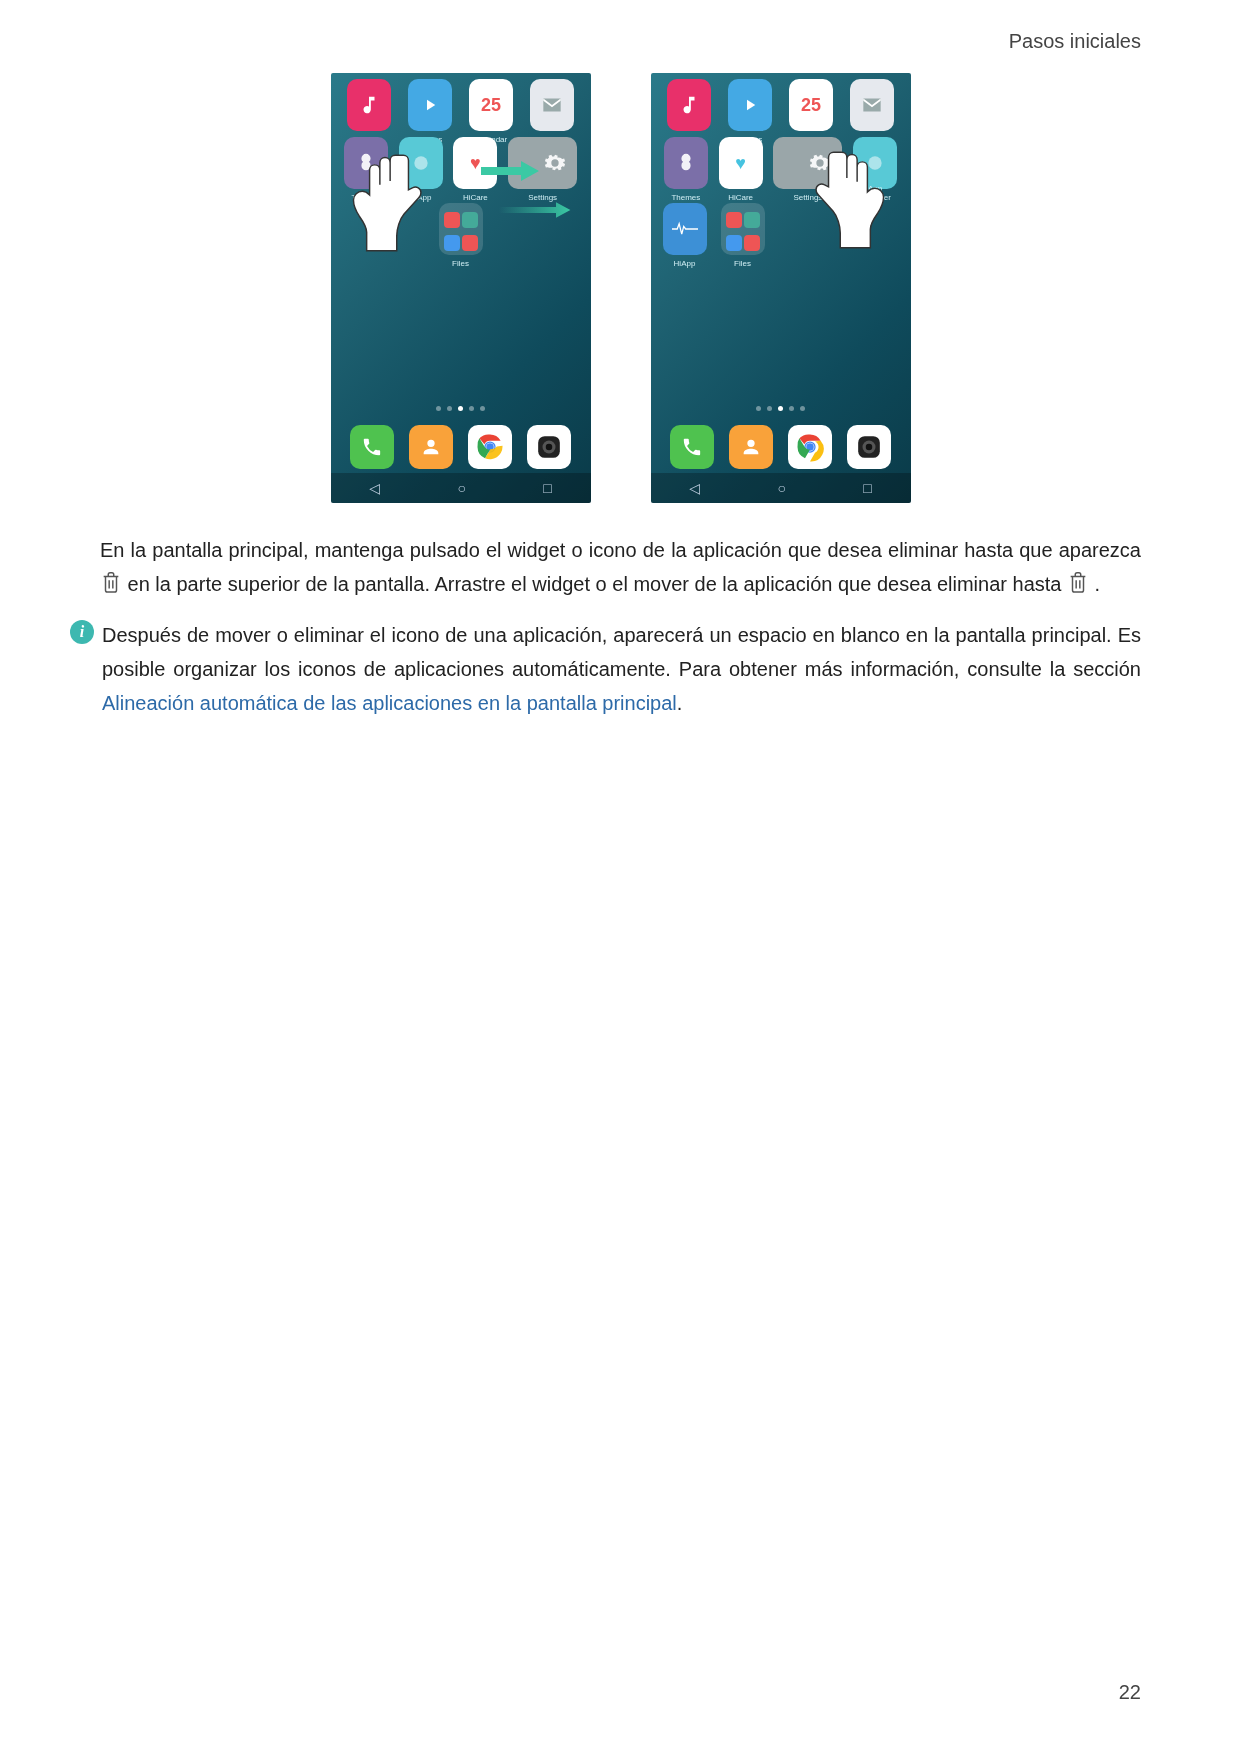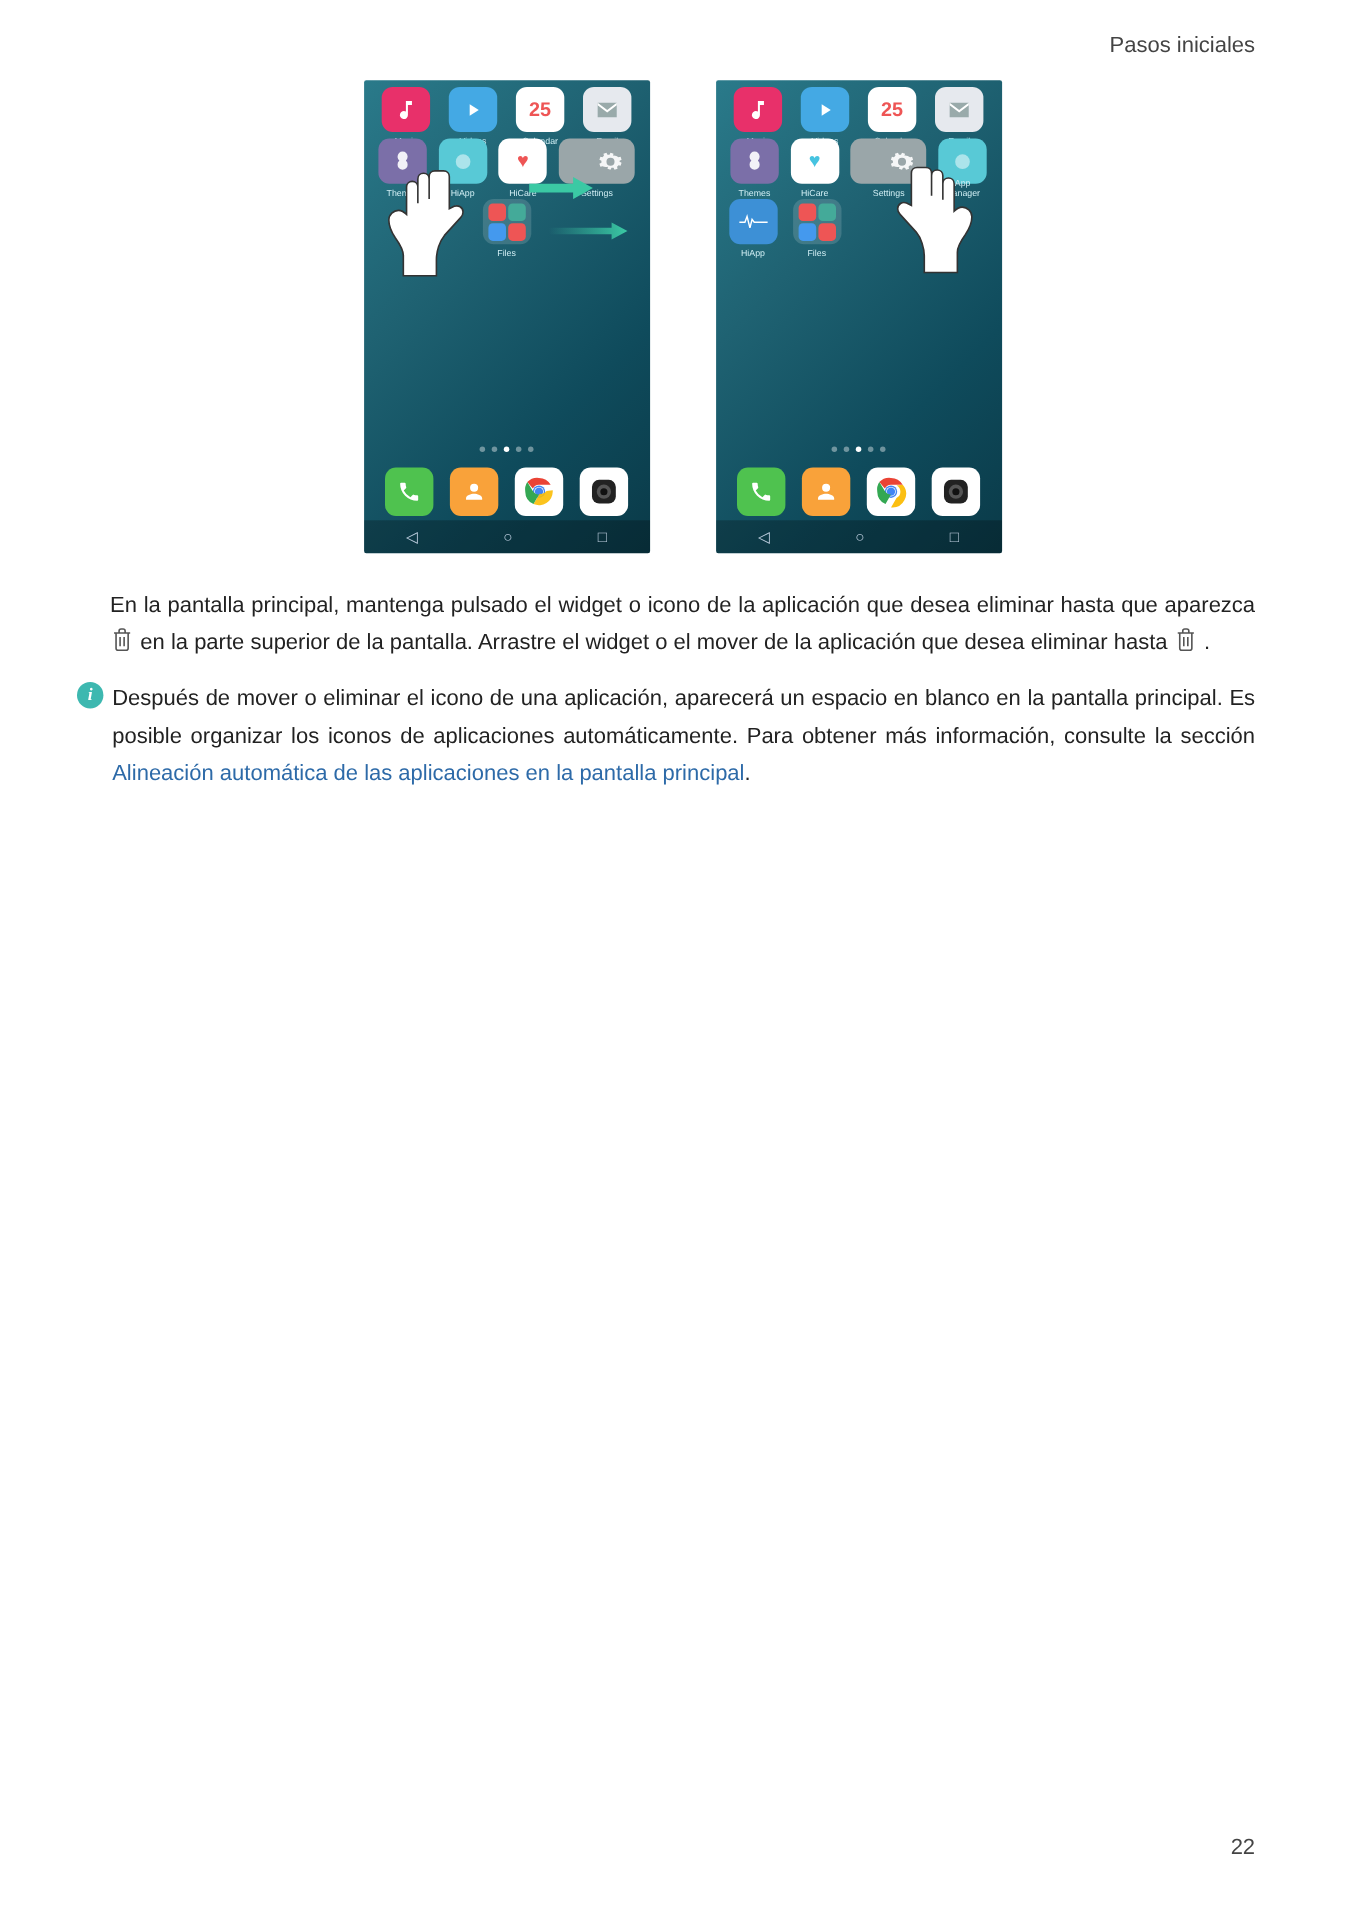--- a/index.html
+++ b/index.html
@@ -48,21 +48,21 @@
     border-radius:2px;
     overflow:hidden;
   }
   .row{
     display:flex;
     justify-content:space-around;
     padding:6px 8px 0 8px;
   }
   .ic{
     width:44px;
-    height:41px;
+    height:52px;
     border-radius:10px;
     display:flex;
     align-items:center;
     justify-content:center;
     font-size:18px;
     color:#fff;
     font-weight:bold;
     position:relative;
   }
   .ic-label{
@@ -81,20 +81,21 @@
   .gear{background:#9aa6a9;padding-left:25px;}
   .heart{background:#fff;color:#46c3e0;}
   .heart.pink{color:#e55;}
   .hi{background:#58c9d6;}
   .folder{
     background:rgba(255,255,255,0.15);
     border-radius:10px;
     display:flex;flex-wrap:wrap;
     padding:4px;gap:2px;
     box-sizing:border-box;
+    align-items:flex-end;
   }
   .folder span{
     width:16px;height:16px;border-radius:4px;
     background:#e55;
   }
   .folder span.b{background:#4a9;}
   .folder span.c{background:#49e;}
   .health{background:#3d90d6;color:#fff;font-size:22px;}
   .pager{
     position:absolute;
@@ -149,21 +150,21 @@
     font-style:italic;font-weight:bold;font-family:Georgia,serif;
     font-size:16px;
     flex-shrink:0;
     margin-top:2px;
     margin-left:-30px;
   }
   .tip p{margin:0;}
   a.link{color:#2d6aa8;text-decoration:none;}
   .page-num{
     position:absolute;
-    bottom:64px;
+    bottom:51px;
     right:100px;
     font-size:20px;
     color:#444;
   }
 </style>
 </head>
 <body>
 
 <div class="page">
   <div class="header-right">Pasos iniciales</div>

